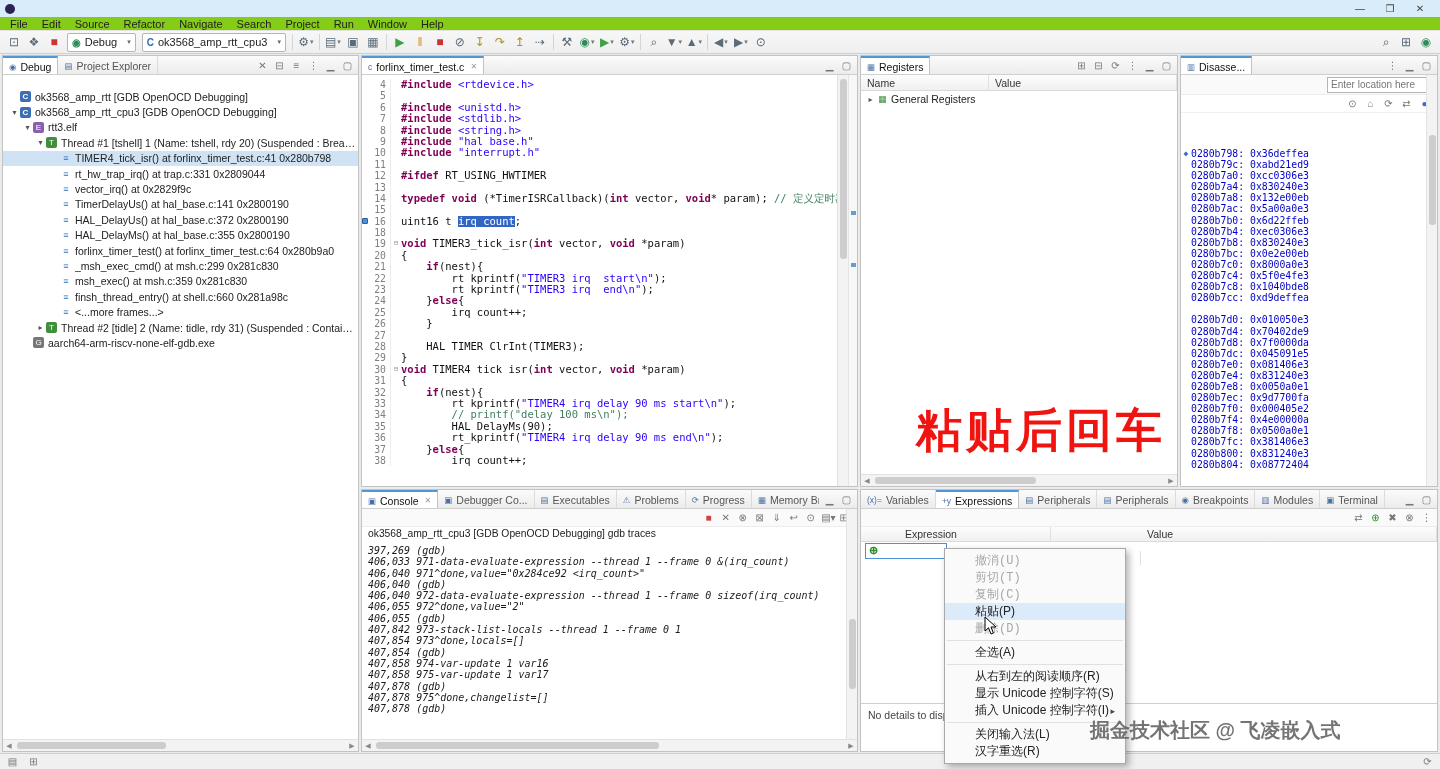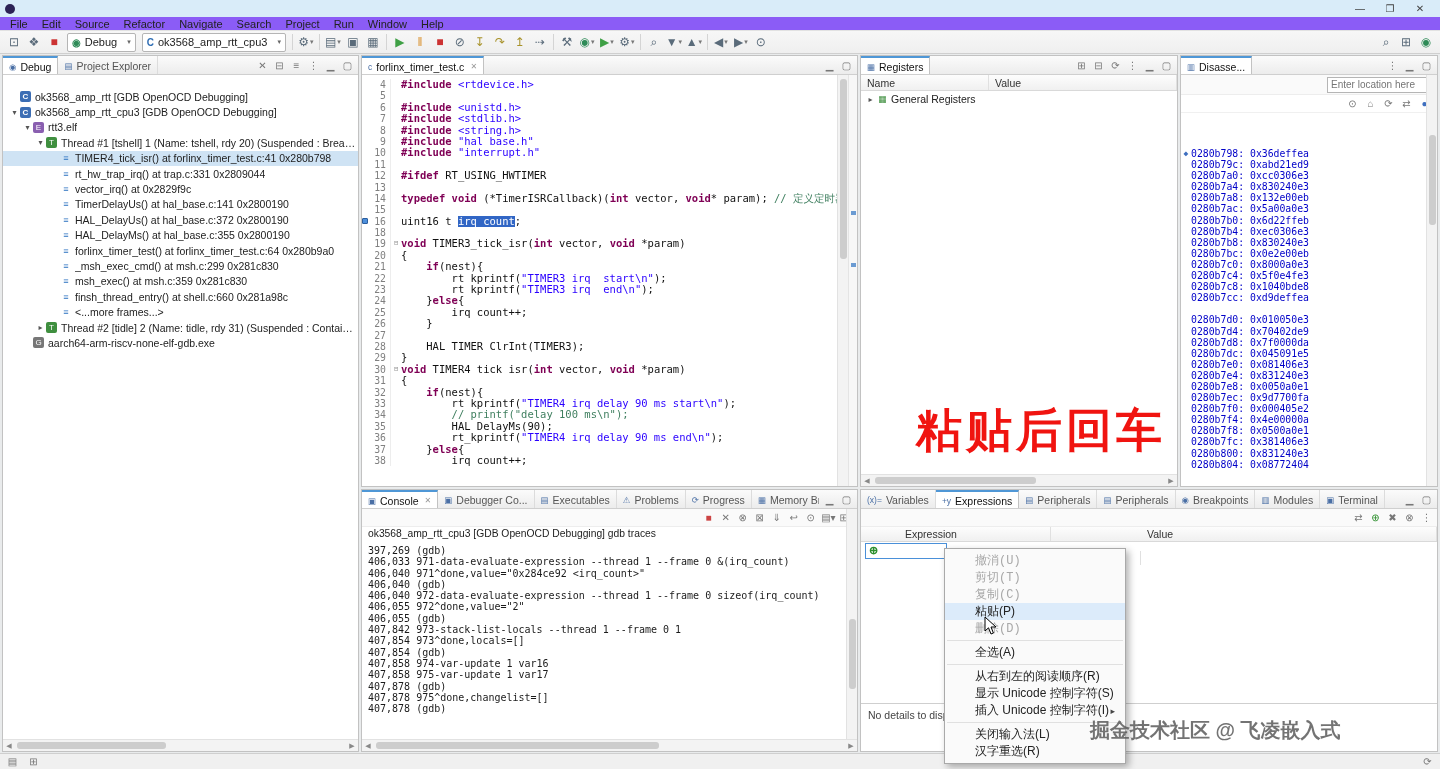--- a/index.html
+++ b/index.html
@@ -4,21 +4,21 @@
 <style>
   *{margin:0;padding:0;box-sizing:border-box;}
   html,body{width:1440px;height:769px;overflow:hidden;font-family:"Liberation Sans",sans-serif;background:#e9ebec;font-size:12px;color:#222;}
   #app{position:relative;width:1440px;height:769px;}
 
   
   .titlebar{position:absolute;left:0;top:0;width:1440px;height:17px;background:#d9ecf9;display:flex;align-items:center;padding:0 5px;font-size:10.5px;color:#333;}
   .app-logo{width:10px;height:10px;border-radius:50%;background:#2c2255;margin-right:5px;flex:0 0 auto;}
   .win-controls{margin-left:auto;display:flex;}
   .win-btn{width:30px;height:17px;display:flex;align-items:center;justify-content:center;font-size:10px;color:#444;}
-  .menubar{position:absolute;left:0;top:17px;width:1440px;height:14px;background:#8b5cf6;border-bottom:1px solid #e2e2e2;display:flex;align-items:center;padding-left:3px;}
+  .menubar{position:absolute;left:0;top:17px;width:1440px;height:14px;background:#84cc16;border-bottom:1px solid #e2e2e2;display:flex;align-items:center;padding-left:3px;}
   .menu-item{padding:0 7px;font-size:11px;color:#222;}
   .toolbar{position:absolute;left:0;top:31px;width:1440px;height:23px;background:linear-gradient(#f7f7f7,#efefef);border-bottom:1px solid #cfcfcf;display:flex;align-items:center;padding:0 4px;}
   .tb-icon{height:19px;min-width:20px;display:flex;align-items:center;justify-content:center;font-size:12px;color:#5a6b7a;border-radius:3px;padding:0 1px;}
   .tb-icon .glyph{font-size:12px;}
   .tb-icon .dd{font-size:7px;color:#777;margin-left:1px;}
   .tb-sep{width:1px;height:16px;background:#d4d4d4;margin:0 3px;display:inline-block;}
   .combo{height:19px;background:#fff;border:1px solid #b5b5b5;border-radius:2px;display:flex;align-items:center;font-size:11px;padding:0 4px;gap:4px;margin:0 3px;white-space:nowrap;}
   .combo .c-ico{font-size:10px;font-weight:bold;color:#2e6db4;}
   .combo .dd{font-size:7px;color:#666;margin-left:6px;}
   #tb-g1,#tb-rest,#tb-right{display:flex;align-items:center;}
@@ -89,21 +89,21 @@
   #disasm-toolbar{height:18px;display:flex;align-items:center;justify-content:flex-end;gap:5px;padding:0 6px;border-bottom:1px solid #f0f0f0;}
   #disasm-lines{position:absolute;top:76px;left:0;right:12px;bottom:0;padding-top:16px;font-family:"DejaVu Sans Mono",monospace;overflow:hidden;}
   .dline{height:11.1px;line-height:11.1px;display:flex;font-size:9.8px;white-space:pre;}
   .dmark{width:10px;flex:0 0 auto;color:#3f6fbf;font-size:8px;text-align:center;}
   .dtext{color:#0000c8;}
   .dscroll{position:absolute;top:19px;right:0;bottom:0;width:11px;background:#f3f3f3;border-left:1px solid #e2e2e2;}
 
   
   #console-panel{left:361px;top:489px;width:497px;height:263px;}
   #console-title{height:13px;line-height:13px;font-size:10.3px;color:#222;padding-left:6px;font-family:"Liberation Sans",sans-serif;}
-  #console-lines{position:absolute;top:53px;left:0;right:12px;bottom:13px;padding:2px 0 2px 6px;font-family:"DejaVu Sans Mono",monospace;overflow:hidden;}
+  #console-lines{position:absolute;top:53px;left:0;right:12px;bottom:13px;padding:2px 0 2px 6px;font-family:"DejaVu Sans Mono",monospace;overflow:hidden;font-style:italic;}
   .cline{height:11.3px;line-height:11.3px;font-size:10px;color:#1a1a1a;white-space:pre;}
   .cscroll{position:absolute;top:19px;right:0;bottom:12px;width:11px;background:#f3f3f3;border-left:1px solid #e2e2e2;}
 
   
   #expr-panel{left:860px;top:489px;width:578px;height:263px;}
   #expr-headers{display:flex;height:15px;background:linear-gradient(#fdfdfd,#f0f0f0);border-bottom:1px solid #d9d9d9;font-size:10.5px;align-items:center;}
   .ecol{padding:0 6px;border-right:1px solid #e0e0e0;height:100%;display:flex;align-items:center;color:#333;}
   .ecol0{width:190px;padding-left:44px;}
   .ecol1{width:90px;margin-top:48px;}
   .ecol2{flex:1;}

